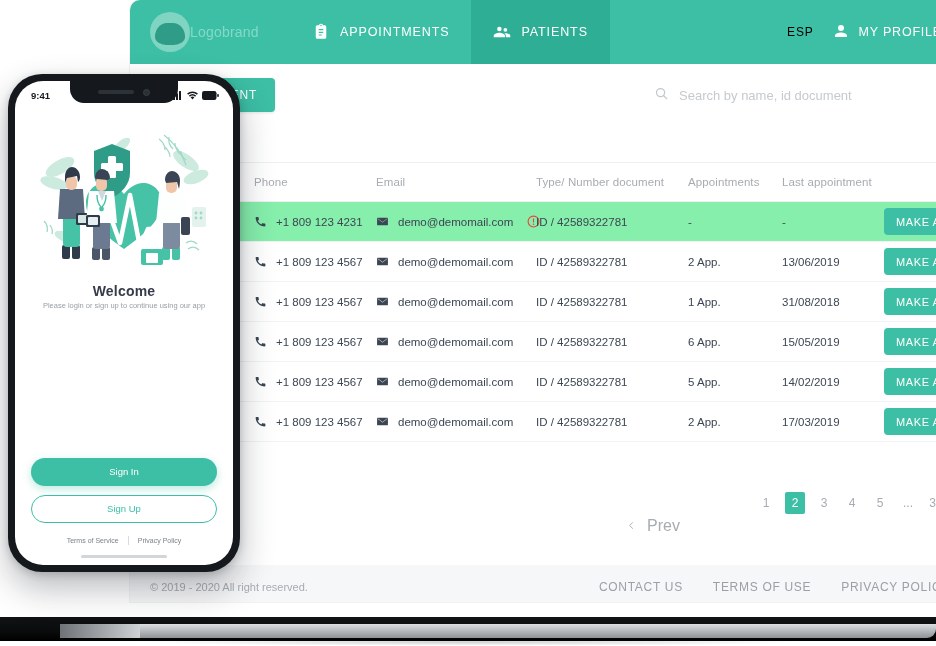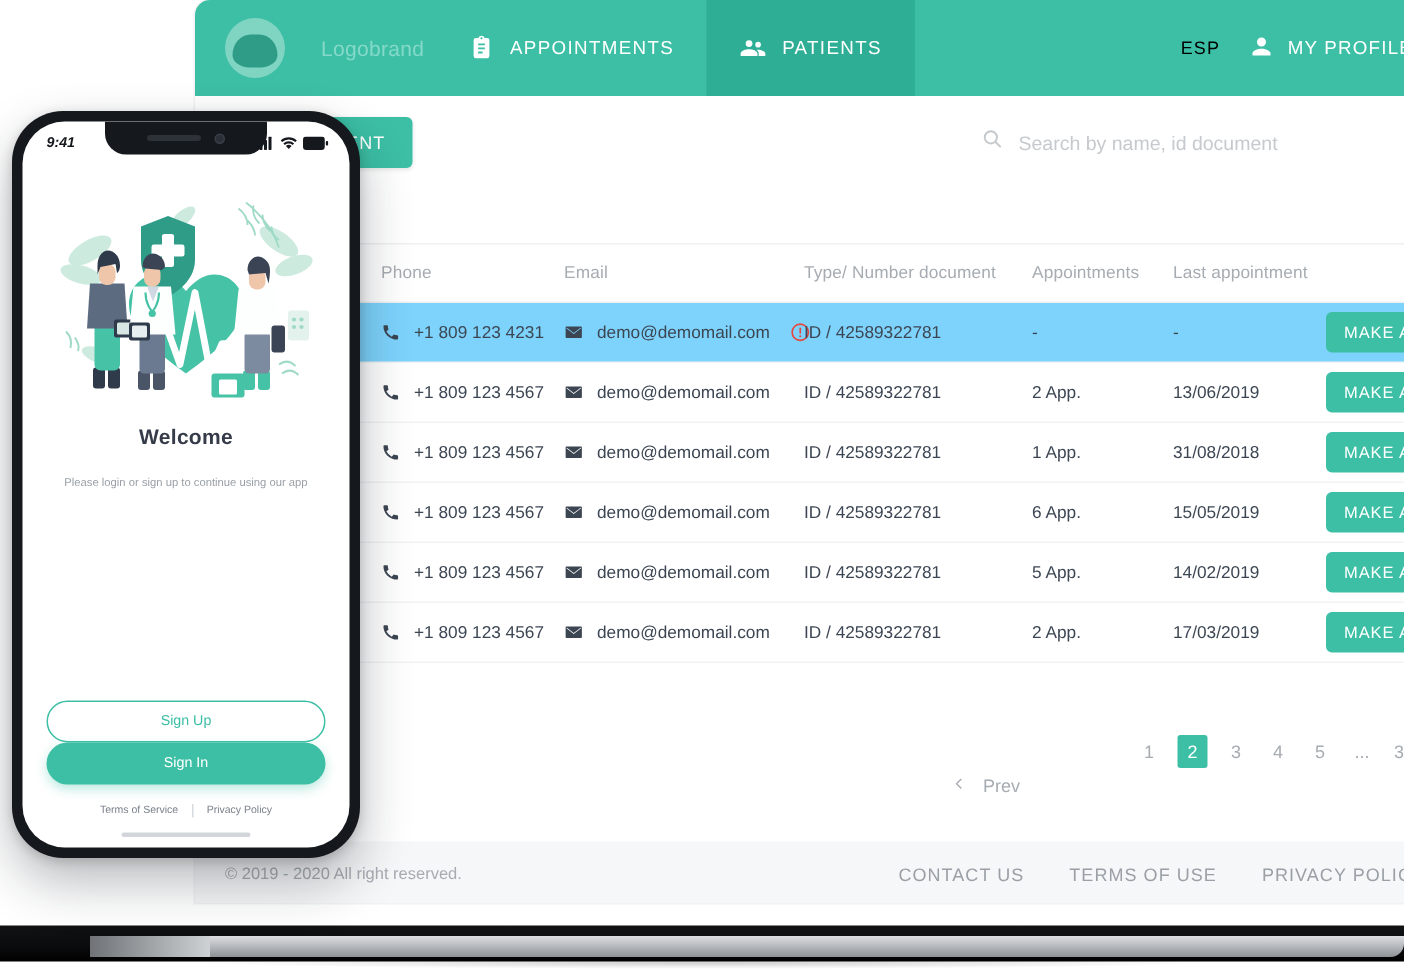--- a/index.html
+++ b/index.html
@@ -42,21 +42,21 @@
     position: absolute; left: 130px; top: 638px; width: 680px; height: 8px;
     background: radial-gradient(ellipse at center, rgba(0,0,0,.18), rgba(0,0,0,0) 70%);
   }
 
   
   .app-header {
     position: relative; height: 64px; width: 100%;
     background: #3cbfa5;
     display: flex; align-items: stretch;
   }
-  .brand { display: flex; align-items: center; padding-left: 20px; gap: 24px; min-width: 160px; }
+  .brand { display: flex; align-items: center; padding-left: 20px; gap: 0; min-width: 160px; }
   .brand-logo {
     width: 40px; height: 40px; border-radius: 50%;
     background: #7fd4c2; position: relative; overflow: hidden;
   }
   .brand-logo::after {
     content: ""; position: absolute; left: 5px; bottom: 7px; width: 30px; height: 22px;
     background: #2e9c86;
     border-radius: 16px 16px 50% 50% / 18px 18px 50% 50%;
   }
   .brand-name { color: #85d9c9; font-size: 14px; letter-spacing: .2px; }
@@ -107,21 +107,21 @@
   }
   table.patients { width: 100%; border-collapse: collapse; table-layout: fixed; }
   table.patients th {
     font-size: 11.5px; font-weight: 400; color: #a7acb2; text-align: left;
     padding: 13px 0 13px 0; border-bottom: 1px solid #eef0f2; letter-spacing: .1px;
   }
   table.patients td {
     font-size: 11.5px; color: #3c4653; padding: 0; height: 40px;
     border-bottom: 1px solid #f1f3f5; vertical-align: middle;
   }
-  tr.row.highlight td { background: #7dd3fc; }
+  tr.row.highlight td { background: #86efac; }
   tr.row.highlight td.c-name { box-shadow: inset 3px 0 0 0 #3cbfa5; }
   .col-name { width: 124px; padding-left: 20px !important; }
   .col-phone { width: 122px; }
   .col-email { width: 160px; }
   .col-doc { width: 152px; }
   .col-app { width: 94px; }
   .col-last { width: 102px; }
   .col-action { width: 96px; }
   td.c-name { padding-left: 20px !important; font-weight: 700; color: #2d3541; }
   .cell-flex { display: flex; align-items: center; gap: 9px; }
@@ -134,21 +134,21 @@
     height: 27px; padding: 0 12px; font-size: 11px; letter-spacing: .6px;
     font-family: "Liberation Sans", sans-serif; cursor: pointer; white-space: nowrap;
     font-weight: 500;
   }
 
   
   .pagination {
     display: flex; align-items: center; justify-content: flex-end;
     gap: 0; padding: 28px 0px 30px 0;
   }
-  .prev-btn { display: flex; align-items: center; gap: 10px; color: #a7acb2; font-size: 12px; cursor: pointer; margin-right: 72px; margin-top: 47px; }
+  .prev-btn { display: flex; align-items: center; gap: 10px; color: #a7acb2; font-size: 16px; cursor: pointer; margin-right: 72px; margin-top: 47px; }
   .prev-btn svg { width: 11px; height: 11px; stroke: #a7acb2; fill: none; stroke-width: 2; }
   .page-nums { display: flex; align-items: center; gap: 0px; }
   .page-num {
     min-width: 18px; height: 22px; line-height: 22px; text-align: center;
     font-size: 12px; color: #a7acb2; cursor: pointer; margin: 0 5px; padding: 0 2px;
   }
   .page-num.active { background: #3cbfa5; color: #fff; border-radius: 2px; width: 20px; }
 
   
   .app-footer {
@@ -174,30 +174,30 @@
   .notch {
     position: absolute; left: 50%; transform: translateX(-50%); top: 0;
     width: 108px; height: 22px; background: #15181c;
     border-radius: 0 0 14px 14px; z-index: 5;
     display: flex; align-items: center; justify-content: center; gap: 9px;
   }
   .notch-speaker { width: 36px; height: 3.5px; border-radius: 3px; background: #2d3238; }
   .notch-cam { width: 7px; height: 7px; border-radius: 50%; background: #2a3036; border: 1px solid #3a4048; }
   .status-bar {
     height: 26px; display: flex; align-items: center; justify-content: space-between;
-    padding: 2px 14px 0 16px; position: relative; z-index: 6; font-style: italic;
+    padding: 2px 14px 0 16px; position: relative; z-index: 6;
   }
   .status-time { font-size: 9.5px; font-weight: 700; color: #15181c; }
   .status-icons { display: flex; align-items: center; gap: 4px; }
   .status-icons svg { display: block; }
 
   .phone-body { flex: 1; display: flex; flex-direction: column; align-items: center; padding: 0 16px; }
   .illus { width: 176px; height: 150px; margin-top: 14px; }
   .ph-title { font-size: 14px; font-weight: 700; color: #353b48; margin-top: 12px; letter-spacing: .2px; }
-  .ph-sub { font-size: 7.5px; color: #9aa0a6; margin-top: 18px; text-align: center; }
+  .ph-sub { font-size: 7.5px; color: #9aa0a6; margin-top: 2px; text-align: center; }
   .ph-spacer { flex: 1; }
   .ph-btn {
     width: 100%; height: 28px; border-radius: 16px; font-size: 9.5px;
     font-family: "Liberation Sans", sans-serif; cursor: pointer; border: none;
     display: flex; align-items: center; justify-content: center;
   }
   .ph-btn.primary { background: #3cbfa5; color: #fff; box-shadow: 0 3px 8px rgba(60,191,165,.35); }
   .ph-btn.secondary { background: #fff; color: #3cbfa5; border: 1px solid #3cbfa5; margin-top: 9px; }
   .ph-legal { display: flex; align-items: center; gap: 9px; margin-top: 13px; margin-bottom: 10px; }
   .ph-legal a { font-size: 7px; color: #7b828c; text-decoration: none; cursor: pointer; }
@@ -595,22 +595,22 @@
             <path d="M150 122c4-3 8-2 11 1M152 128c4-3 8-2 11 1"></path>
             <path d="M8 100c3 3 4 7 3 11M14 104c2 3 3 6 2 9"></path>
           </g>
         </svg>
 
         <div class="ph-title">Welcome</div>
         <div class="ph-sub">Please login or sign up to continue using our app</div>
 
         <div class="ph-spacer"></div>
 
+        <button class="ph-btn primary">Sign In</button>
         <button class="ph-btn secondary">Sign Up</button>
-        <button class="ph-btn primary">Sign In</button>
 
         <div class="ph-legal">
           <a>Terms of Service</a>
           <span class="sep"></span>
           <a>Privacy Policy</a>
         </div>
       </div>
 
       <div class="home-bar"></div>
     </div>

